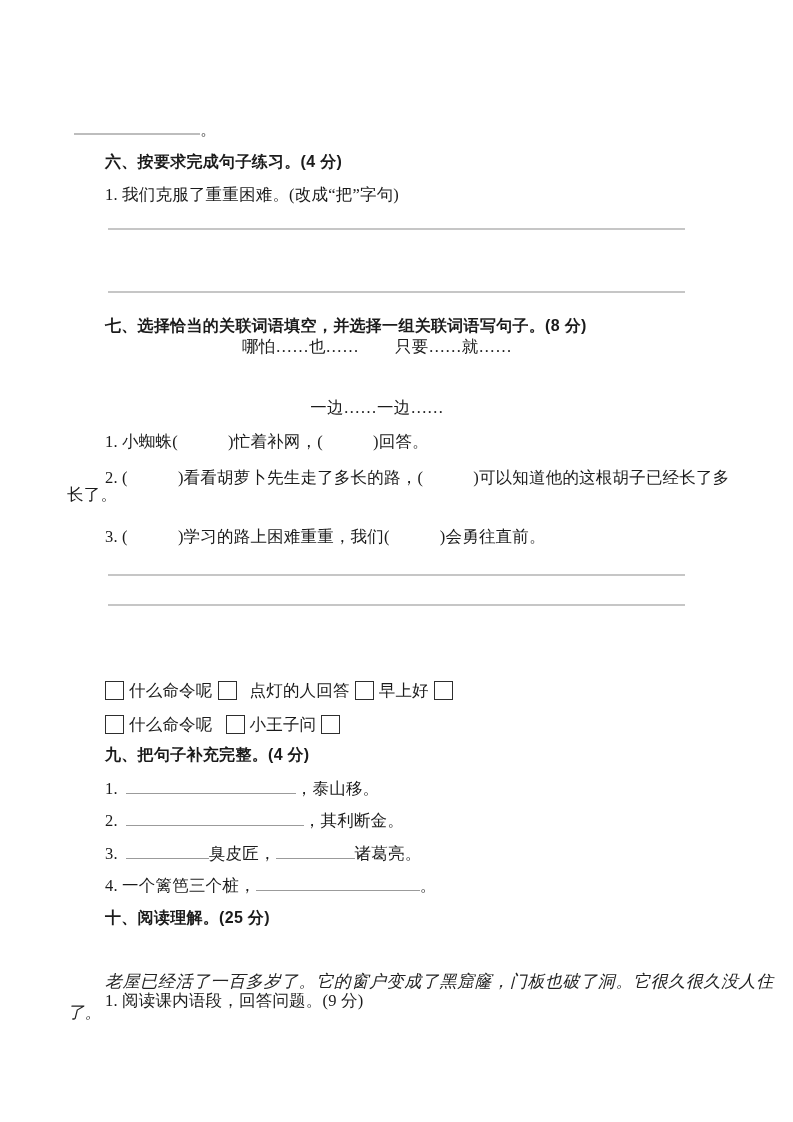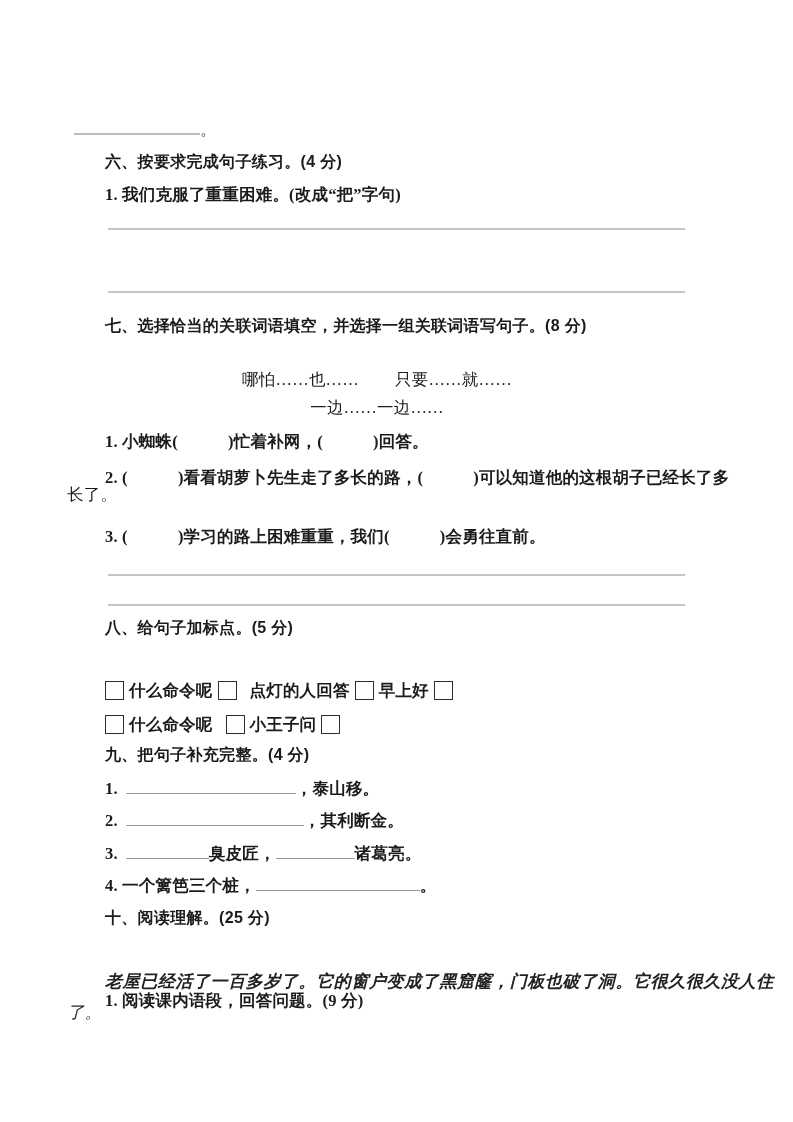--- a/index.html
+++ b/index.html
@@ -11,21 +11,21 @@
     color: #1b1b1b;
     overflow: hidden;
   }
   .page { position: relative; width: 793px; height: 1122px; background: #fff; }
 
   .row {
     position: absolute; left: 67px; width: 680px;
     font-size: 16.5px; line-height: 21px;
     white-space: nowrap; letter-spacing: 0.2px;
   }
-  .indent { padding-left: 38px; font-weight: bold; }
+  .indent { padding-left: 38px; }
   .hd {
     font-family: "Liberation Sans", "DejaVu Sans", sans-serif;
     font-weight: 700; letter-spacing: 0.3px; font-size: 16px;
   }
   .center { text-align: center; padding-right: 60px; }
   .opt1 { margin-right: 36px; }
 
   .ansline {
     position: absolute; left: 108px; width: 577px; height: 0;
     border-top: 2px solid #c6c6c6;
@@ -61,34 +61,33 @@
   <div class="row" style="top:119px">
     <span class="shortline"></span><span>。</span>
   </div>
 
   <div class="row indent hd" style="top:151px">六、按要求完成句子练习。(4 分)</div>
   <div class="row indent" style="top:184px">1. 我们克服了重重困难。(改成“把”字句)</div>
   <div class="ansline" style="top:228px"></div>
   <div class="ansline" style="top:291px"></div>
 
   <div class="row indent hd" style="top:315px">七、选择恰当的关联词语填空，并选择一组关联词语写句子。(8 分)</div>
-  <div class="row center" style="top:369px">
+  <div class="row center" style="top:336px">
     <span class="opt1">哪怕……也……</span><span>只要……就……</span>
   </div>
   <div class="row center" style="top:397px">
     <span>一边……一边……</span>
   </div>
   <div class="row indent" style="top:431px">1. 小蜘蛛(　　　)忙着补网，(　　　)回答。</div>
   <div class="row indent" style="top:467px">2. (　　　)看看胡萝卜先生走了多长的路，(　　　)可以知道他的这根胡子已经长了多</div>
   <div class="row" style="top:484px">长了。</div>
   <div class="row indent" style="top:526px">3. (　　　)学习的路上困难重重，我们(　　　)会勇往直前。</div>
   <div class="ansline" style="top:574px"></div>
   <div class="ansline" style="top:604px"></div>
 
-  <div class="row indent hd" style="top:617px">八、给句子加标点。(5 分)</div>
   <div class="row indent punct-row" style="top:678px">
     <span class="pbox" style="margin-left:0"></span><span>什么命令呢</span><span class="pbox"></span><span class="mlg" style="display:inline-block;width:8px"></span><span>点灯的人回答</span><span class="pbox"></span><span>早上好</span><span class="pbox"></span>
   </div>
   <div class="row indent punct-row" style="top:712px">
     <span class="pbox" style="margin-left:0"></span><span>什么命令呢</span><span class="pbox mlg"></span><span>小王子问</span><span class="pbox"></span>
   </div>
 
   <div class="row indent hd" style="top:744px">九、把句子补充完整。(4 分)</div>
   <div class="row indent" style="top:778px">
     <span>1.</span><span class="blank w170 ml8"></span><span>，泰山移。</span>

